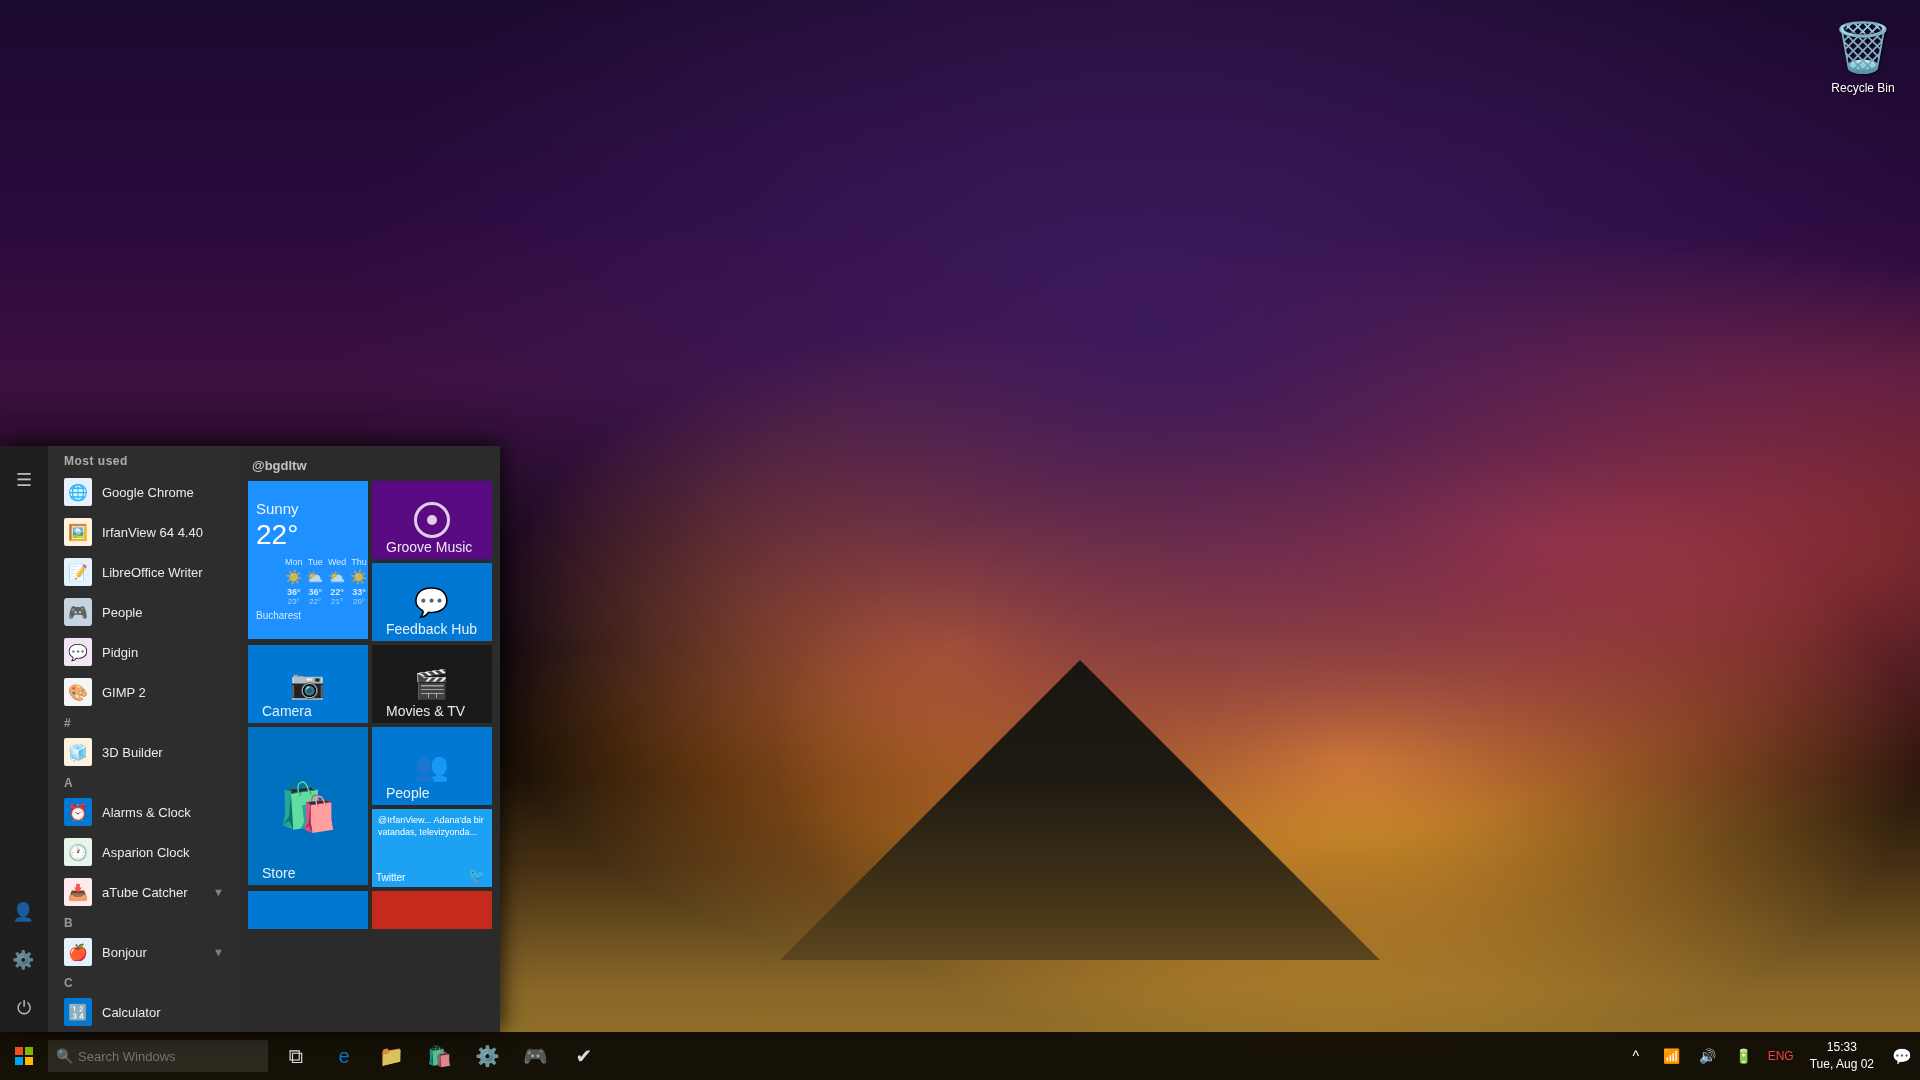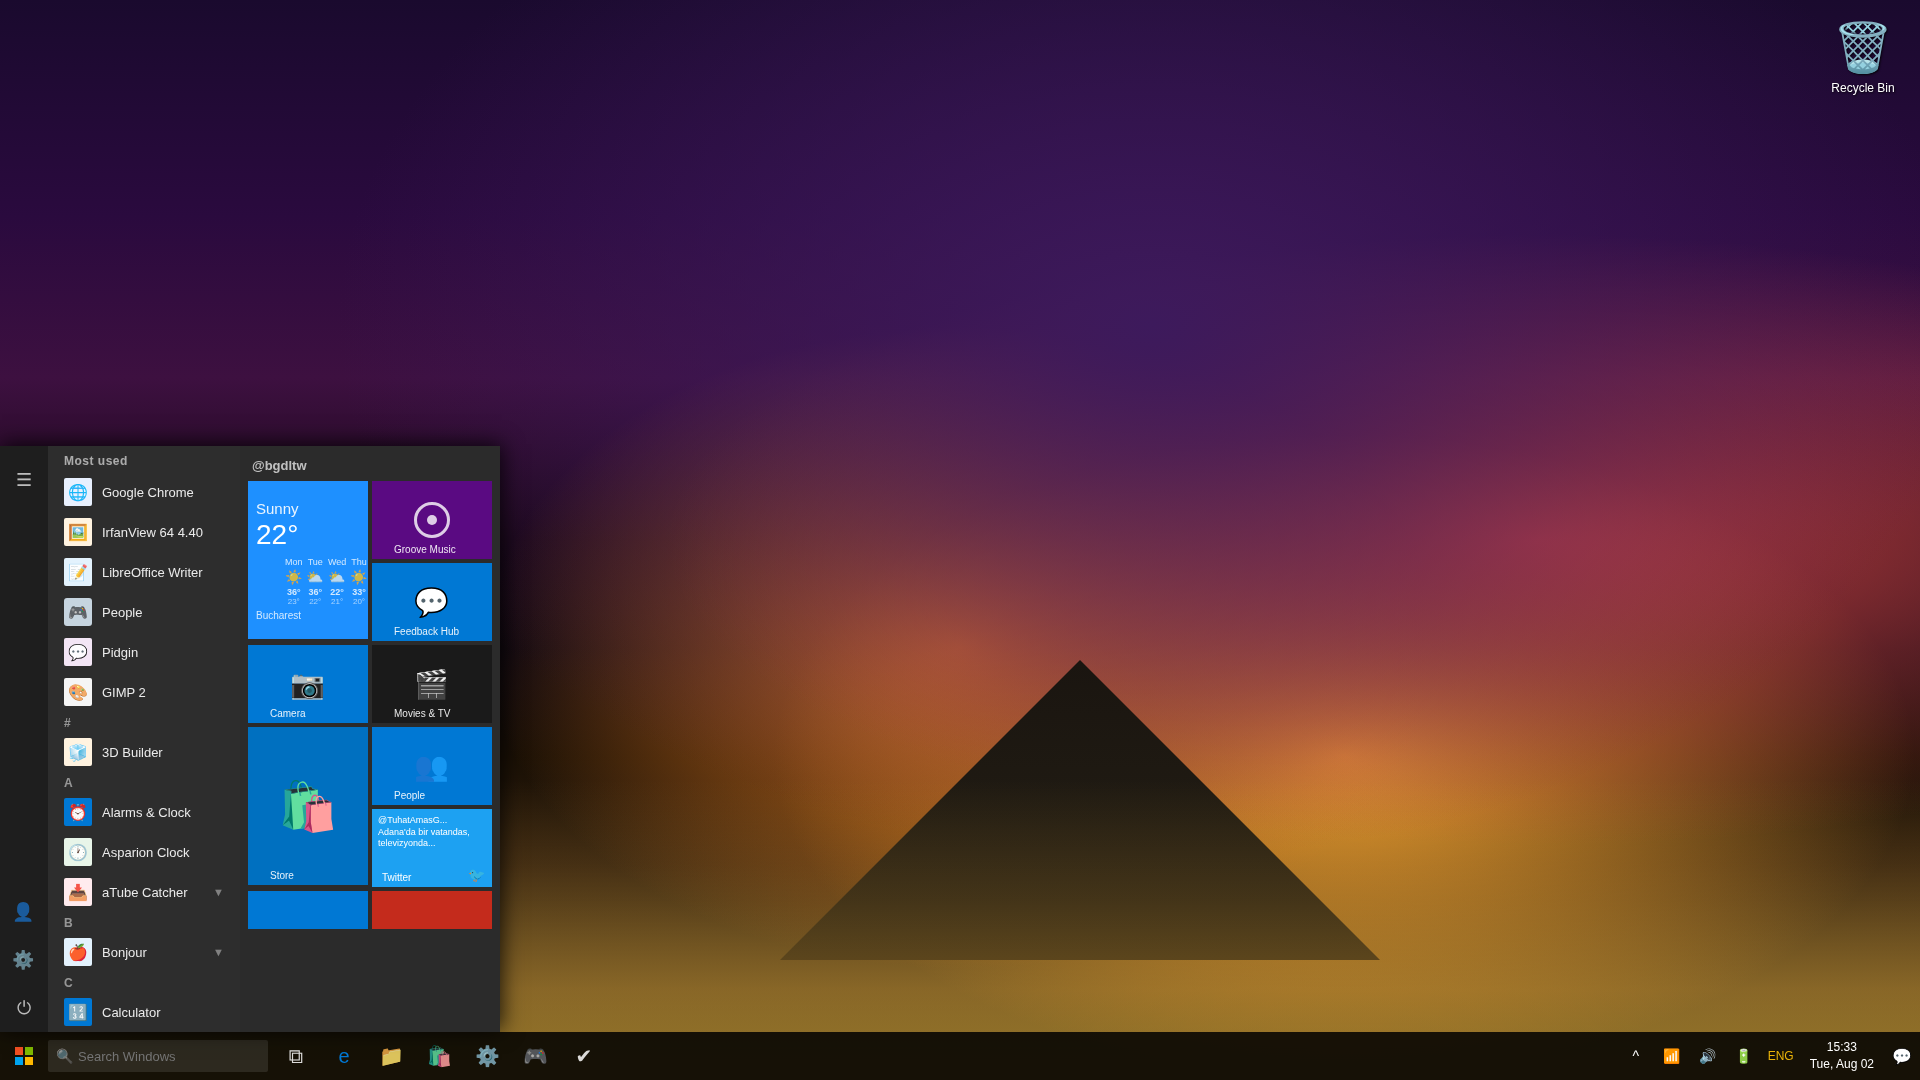--- a/index.html
+++ b/index.html
@@ -355,25 +355,25 @@
       position: relative;
     }
     .groove-icon::after {
       content: '';
       width: 10px;
       height: 10px;
       background: rgba(255,255,255,0.8);
       border-radius: 50%;
     }
     .tile-label {
-      font-size: 10px;
+      font-size: 14px;
       color: rgba(255,255,255,0.9);
       position: absolute;
       bottom: 4px;
-      left: 22px;
+      left: 14px;
     }
 
     .tile-feedback {
       grid-column: span 2;
       background: #0078d4;
       height: 78px;
       align-items: center;
       justify-content: center;
     }
     .feedback-icon {
@@ -461,21 +461,21 @@
       max-height: calc(1080px - 48px - 50px);
     }
 
     .tray-lang {
       font-size: 12px;
       padding: 0 6px;
       height: 48px;
       display: flex;
       align-items: center;
       cursor: pointer;
-      color: #eab308;
+      color: #ef4444;
     }
     .tray-notification {
       width: 36px;
       height: 48px;
       display: flex;
       align-items: center;
       justify-content: center;
       cursor: pointer;
       color: white;
       font-size: 16px;
@@ -634,22 +634,22 @@
         <div class="store-icon">🛍️</div>
         <span class="tile-label">Store</span>
       </div>
 
       <div class="tile tile-people" style="position:relative;">
         <div class="people-icon">👥</div>
         <span class="tile-label">People</span>
       </div>
 
       <div class="tile tile-twitter">
-        <div class="twitter-text">@TuhatAmasG... Adana'da bir vatandas, televizyonda...</div>
-        <span class="tile-label" style="position:absolute;bottom:4px;left:10px;font-size:10px;color:white;text-align:center;">Twitter</span>
+        <div class="twitter-text">@IrfanView... Adana'da bir vatandas, televizyonda...</div>
+        <span class="tile-label" style="position:absolute;bottom:4px;left:4px;font-size:10px;color:white;text-align:center;">Twitter</span>
         <span style="position:absolute;bottom:4px;right:6px;font-size:14px;color:white;">🐦</span>
       </div>
 
       <div class="tile tile-blue-small" style="grid-column:span 2;background:#0078d4;"></div>
       <div class="tile tile-red-small" style="grid-column:span 2;background:#c42b1c;"></div>
 
     </div>
   </div>
 </div>
 

